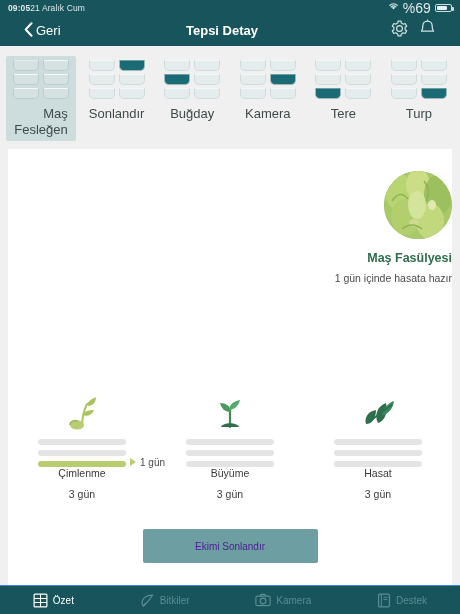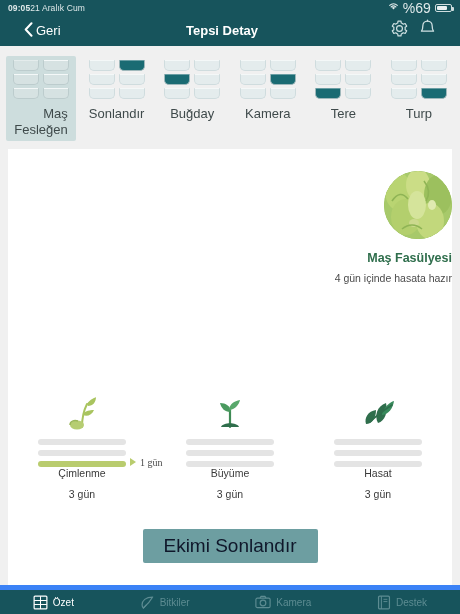--- a/index.html
+++ b/index.html
@@ -220,21 +220,20 @@
     position: relative;
   }
   .bar-marker {
     position: absolute;
     left: 92px;
     top: -4px;
     display: flex;
     align-items: center;
     gap: 4px;
     white-space: nowrap;
-    font-family: Liberation Serif, serif;
   }
   .tri {
     width: 0; height: 0;
     border-left: 6px solid #b9cc6e;
     border-top: 4.5px solid transparent;
     border-bottom: 4.5px solid transparent;
   }
   .marker-txt { font-size: 10px; color: #4a4a4a; }
   .stage-name {
     font-size: 10.5px;
@@ -251,37 +250,37 @@
     position: absolute;
     left: 0; right: 0;
     bottom: 22px;
     display: flex;
     justify-content: center;
   }
   .cta {
     width: 175px;
     height: 34px;
     background: #6d9ea1;
-    color: #0f172a;
-    font-size: 19px;
+    color: #4c1d95;
+    font-size: 10px;
     border: none;
     border-radius: 2px;
     cursor: pointer;
     font-family: "Liberation Sans", sans-serif;
   }
 
   
   .tabbar {
     height: 29px;
     background: #17545c;
     display: flex;
     align-items: center;
     justify-content: space-around;
     flex: 0 0 auto;
-    border-top: 5px solid #3b82f6;
+    border-top: 1px solid #3b82f6;
   }
   .tab {
     display: flex;
     align-items: center;
     gap: 5px;
     cursor: pointer;
     color: #5d8c92;
     font-size: 10px;
     padding: 0 4px;
   }
@@ -448,21 +447,21 @@
             <ellipse cx="33" cy="34" rx="9" ry="14" fill="#d5e49b"></ellipse>
             <ellipse cx="30" cy="52" rx="5" ry="4" fill="#ccd98e"></ellipse>
             <ellipse cx="48" cy="34" rx="4" ry="5" fill="#e0eab0"></ellipse>
             <path d="M8 30 q8 -12 16 -2" stroke="#8fb455" stroke-width="1.6" fill="none"></path>
             <path d="M40 10 q8 10 2 20" stroke="#8fb455" stroke-width="1.6" fill="none"></path>
             <path d="M18 58 q10 -8 20 0" stroke="#8fb455" stroke-width="1.6" fill="none"></path>
           </g>
         </svg>
       </div>
       <div class="hero-name">Maş Fasülyesi</div>
-      <div class="hero-sub">4 gün içinde hasata hazır</div>
+      <div class="hero-sub">1 gün içinde hasata hazır</div>
     </div>
 
     <div class="stages">
 
       <div class="stage">
         <div class="stage-ico">
           <svg width="34" height="36" viewBox="0 0 34 36">
             <path d="M17 33 C17 24 19 16 22 10" stroke="#a9c45f" stroke-width="2" fill="none" stroke-linecap="round"></path>
             <path d="M22 10 C25 5 30 4 31 3 C31 8 28 12 23 12 Z" fill="#a9c45f"></path>
             <path d="M19 19 C22 16 27 16 29 16 C27 21 22 23 18 21 Z" fill="#a9c45f"></path>

